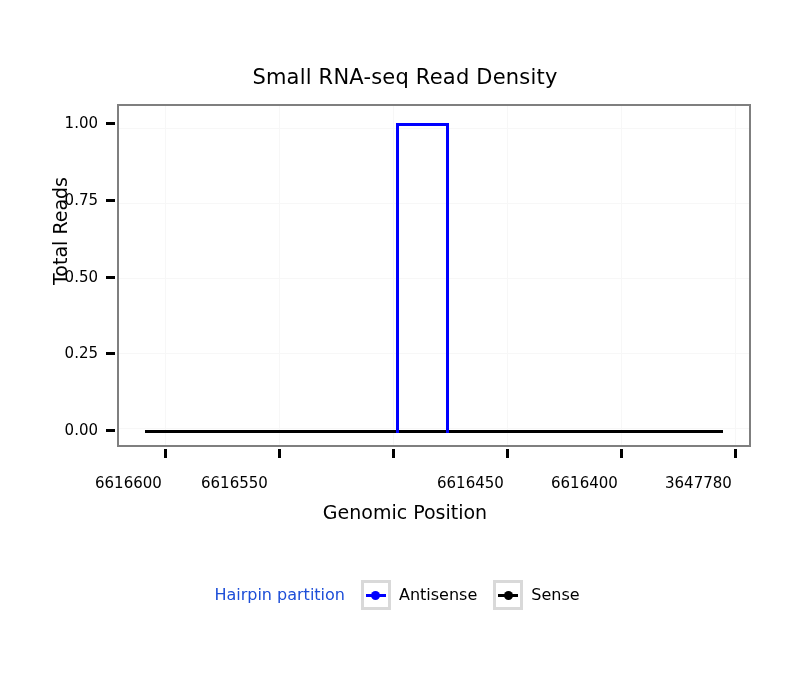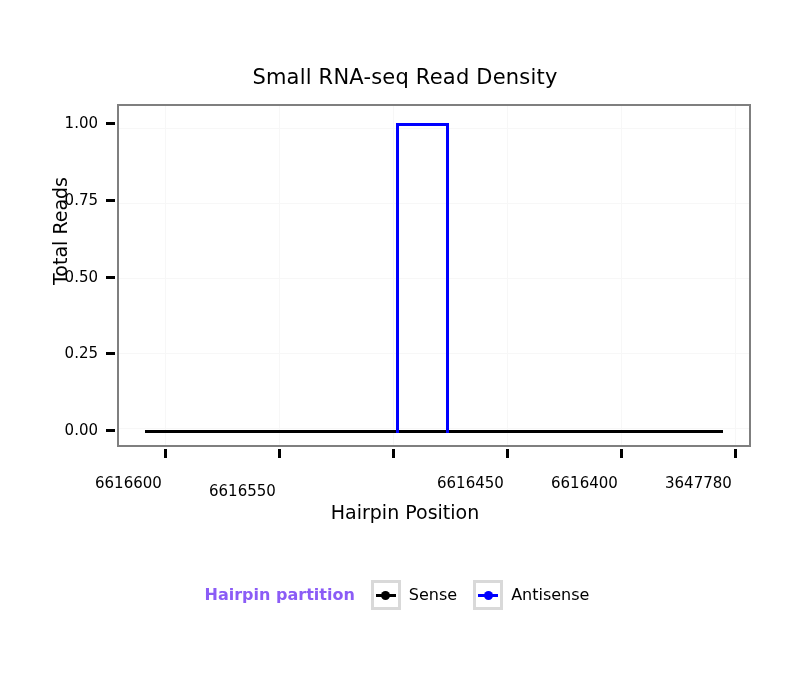--- a/index.html
+++ b/index.html
@@ -141,22 +141,22 @@
     position: absolute;
     left: 0;
     top: 580px;
     width: 810px;
     display: flex;
     justify-content: center;
     align-items: center;
   }
   #legend-title {
     font-size: 16px;
-    font-weight: bold;
-    color: #8b5cf6;
+    font-weight: normal;
+    color: #1d4ed8;
     margin-right: 16px;
     line-height: 22px;
   }
   .legend-entry {
     display: flex;
     align-items: center;
     margin-right: 16px;
   }
   .legend-key {
     width: 30px;
@@ -240,40 +240,40 @@
   <div class="ticklabel-y" style="top: 123px;">1.00</div>
 
   <div class="tick-x" style="left: 164px;"></div>
   <div class="tick-x" style="left: 278px;"></div>
   <div class="tick-x" style="left: 392px;"></div>
   <div class="tick-x" style="left: 506px;"></div>
   <div class="tick-x" style="left: 620px;"></div>
   <div class="tick-x" style="left: 734px;"></div>
 
   <div class="ticklabel-x" style="left: 165px;">6616600</div>
-  <div class="ticklabel-x" style="left: 279px; margin-top: 8px;">6616550</div>
+  <div class="ticklabel-x" style="left: 271px;">6616550</div>
   <div class="ticklabel-x" style="left: 507px;">6616450</div>
   <div class="ticklabel-x" style="left: 621px;">6616400</div>
   <div class="ticklabel-x" style="left: 735px;">3647780</div>
 
-  <div id="x-axis-title">Hairpin Position</div>
+  <div id="x-axis-title">Genomic Position</div>
 
   <div id="legend">
     <div id="legend-title">Hairpin partition</div>
+
+    <div class="legend-entry">
+      <div class="legend-key">
+        <div class="legend-key-line" style="background:#0000ff;"></div>
+        <div class="legend-key-point" style="background:#0000ff;"></div>
+      </div>
+      <div class="legend-label">Antisense</div>
+    </div>
 
     <div class="legend-entry">
       <div class="legend-key">
         <div class="legend-key-line"></div>
         <div class="legend-key-point"></div>
       </div>
       <div class="legend-label">Sense</div>
     </div>
-
-    <div class="legend-entry">
-      <div class="legend-key">
-        <div class="legend-key-line" style="background:#0000ff;"></div>
-        <div class="legend-key-point" style="background:#0000ff;"></div>
-      </div>
-      <div class="legend-label">Antisense</div>
-    </div>
   </div>
 
 </div>
 
 </body></html>

